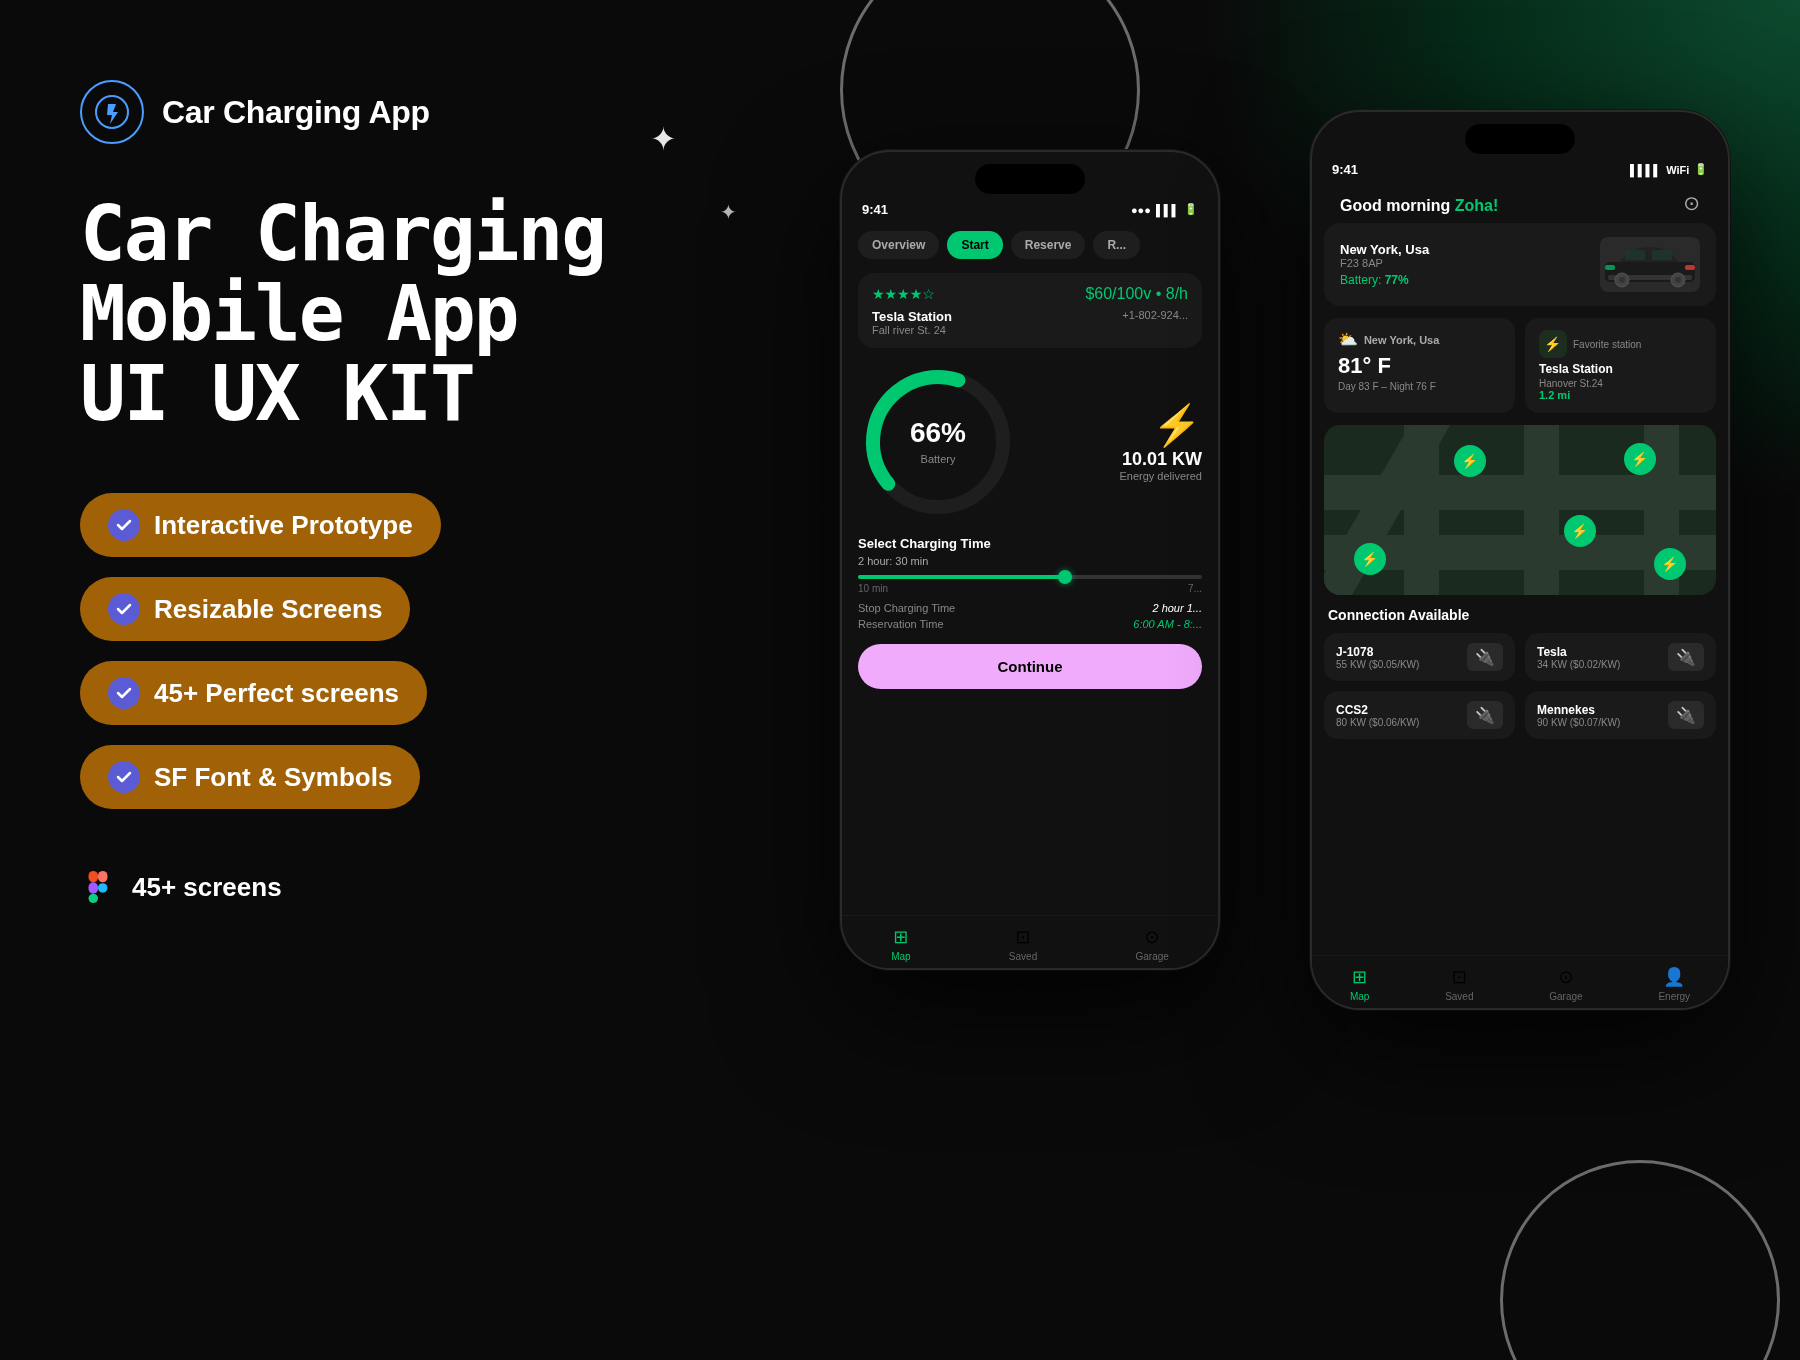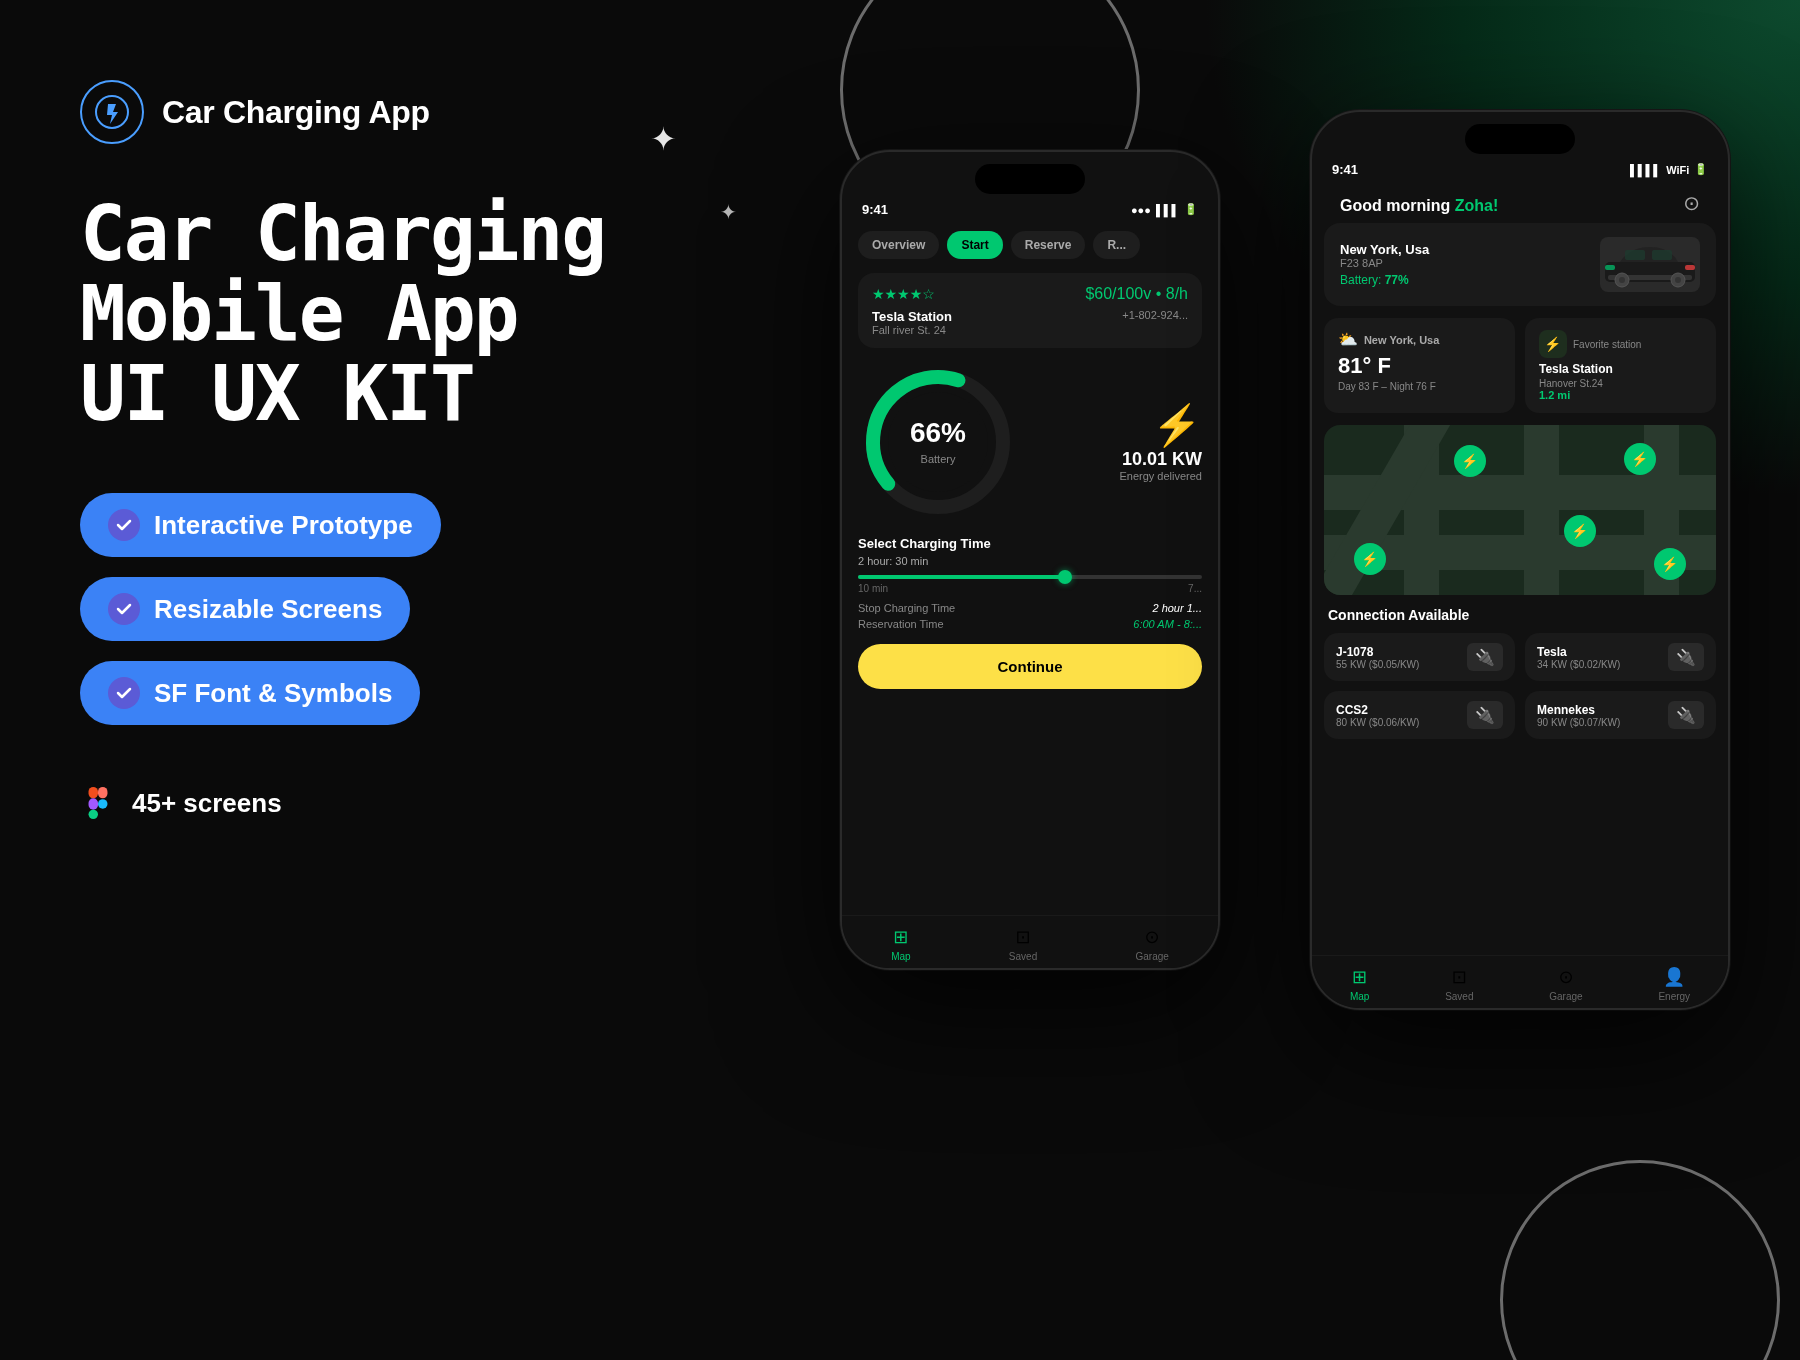--- a/index.html
+++ b/index.html
@@ -67,21 +67,21 @@
       display: flex;
       flex-direction: column;
       gap: 20px;
       margin-bottom: 60px;
     }
 
     .feature-badge {
       display: inline-flex;
       align-items: center;
       gap: 14px;
-      background: #3b82f6;
+      background: #a16207;
       border-radius: 50px;
       padding: 16px 28px;
       width: fit-content;
     }
 
     .feature-check {
       width: 32px; height: 32px;
       border-radius: 50%;
       background: #5b5bd6;
       display: flex; align-items: center; justify-content: center;
@@ -341,21 +341,21 @@
       justify-content: space-between;
       margin-bottom: 4px;
     }
 
     .time-label { color: #888; font-size: 11px; }
     .time-value { color: #fff; font-size: 11px; font-style: italic; }
     .time-value.green { color: #00c870; }
 
     .continue-btn {
       width: 100%;
-      background: #fde047;
+      background: #f0abfc;
       color: #000;
       border: none;
       border-radius: 30px;
       padding: 14px;
       font-size: 15px;
       font-weight: 700;
       text-align: center;
       margin-top: 10px;
       cursor: pointer;
     }
@@ -539,20 +539,28 @@
       </div>
       <span class="feature-text">Interactive Prototype</span>
     </div>
     <div class="feature-badge">
       <div class="feature-check">
         <svg viewBox="0 0 16 16" fill="white">
             <path d="M2 8l4 4 8-8" stroke="white" stroke-width="2.5" fill="none" stroke-linecap="round" stroke-linejoin="round"></path>
           </svg>
       </div>
       <span class="feature-text">Resizable Screens</span>
+    </div>
+    <div class="feature-badge">
+      <div class="feature-check">
+        <svg viewBox="0 0 16 16" fill="white">
+            <path d="M2 8l4 4 8-8" stroke="white" stroke-width="2.5" fill="none" stroke-linecap="round" stroke-linejoin="round"></path>
+          </svg>
+      </div>
+      <span class="feature-text">45+ Perfect screens</span>
     </div>
     <div class="feature-badge">
       <div class="feature-check">
         <svg viewBox="0 0 16 16" fill="white">
             <path d="M2 8l4 4 8-8" stroke="white" stroke-width="2.5" fill="none" stroke-linecap="round" stroke-linejoin="round"></path>
           </svg>
       </div>
       <span class="feature-text">SF Font &amp; Symbols</span>
     </div>
   </div>

